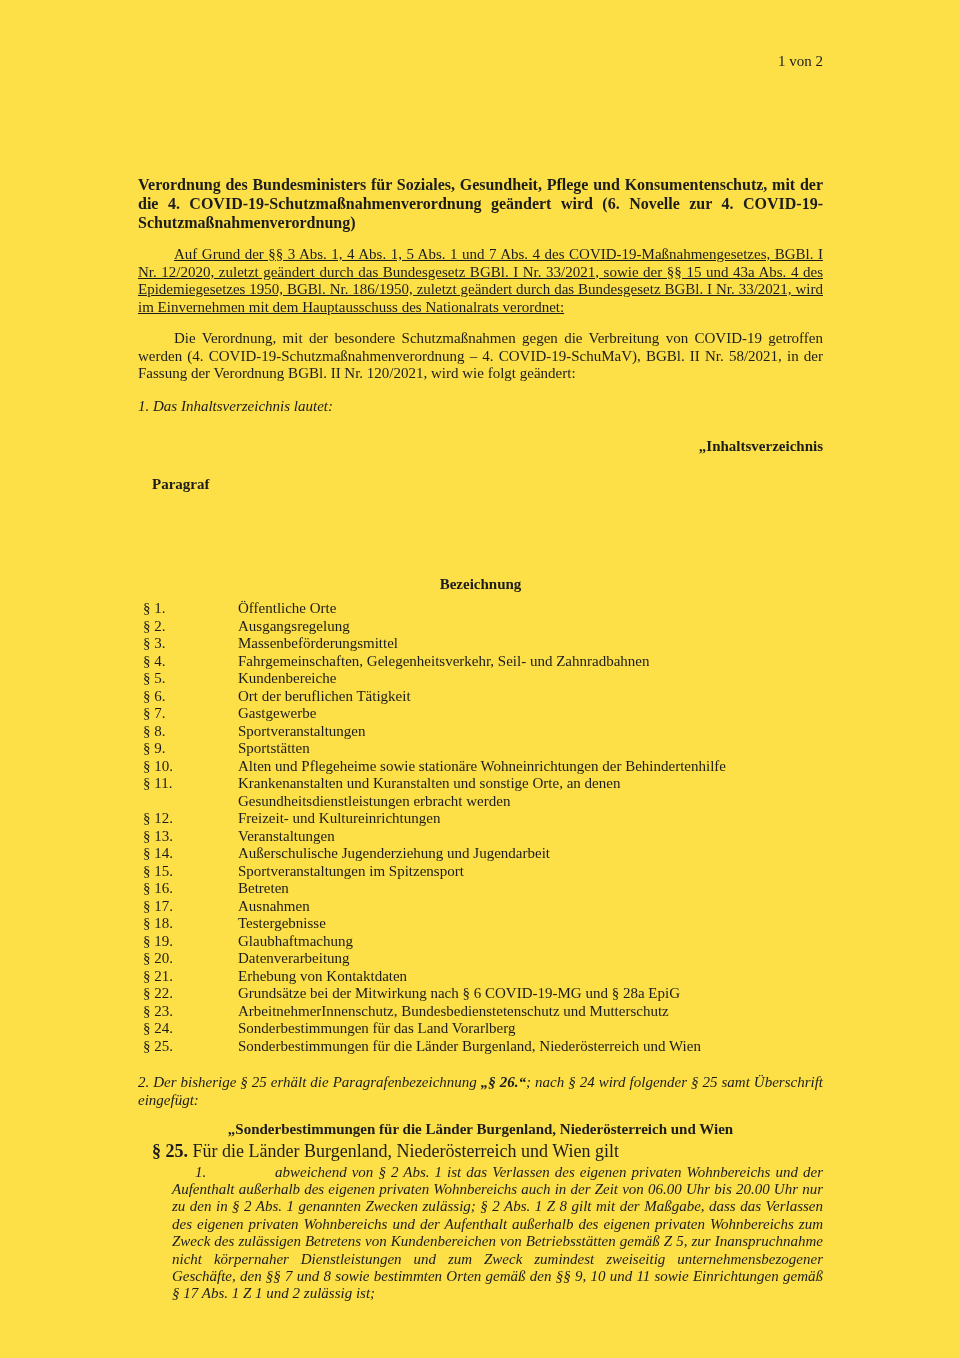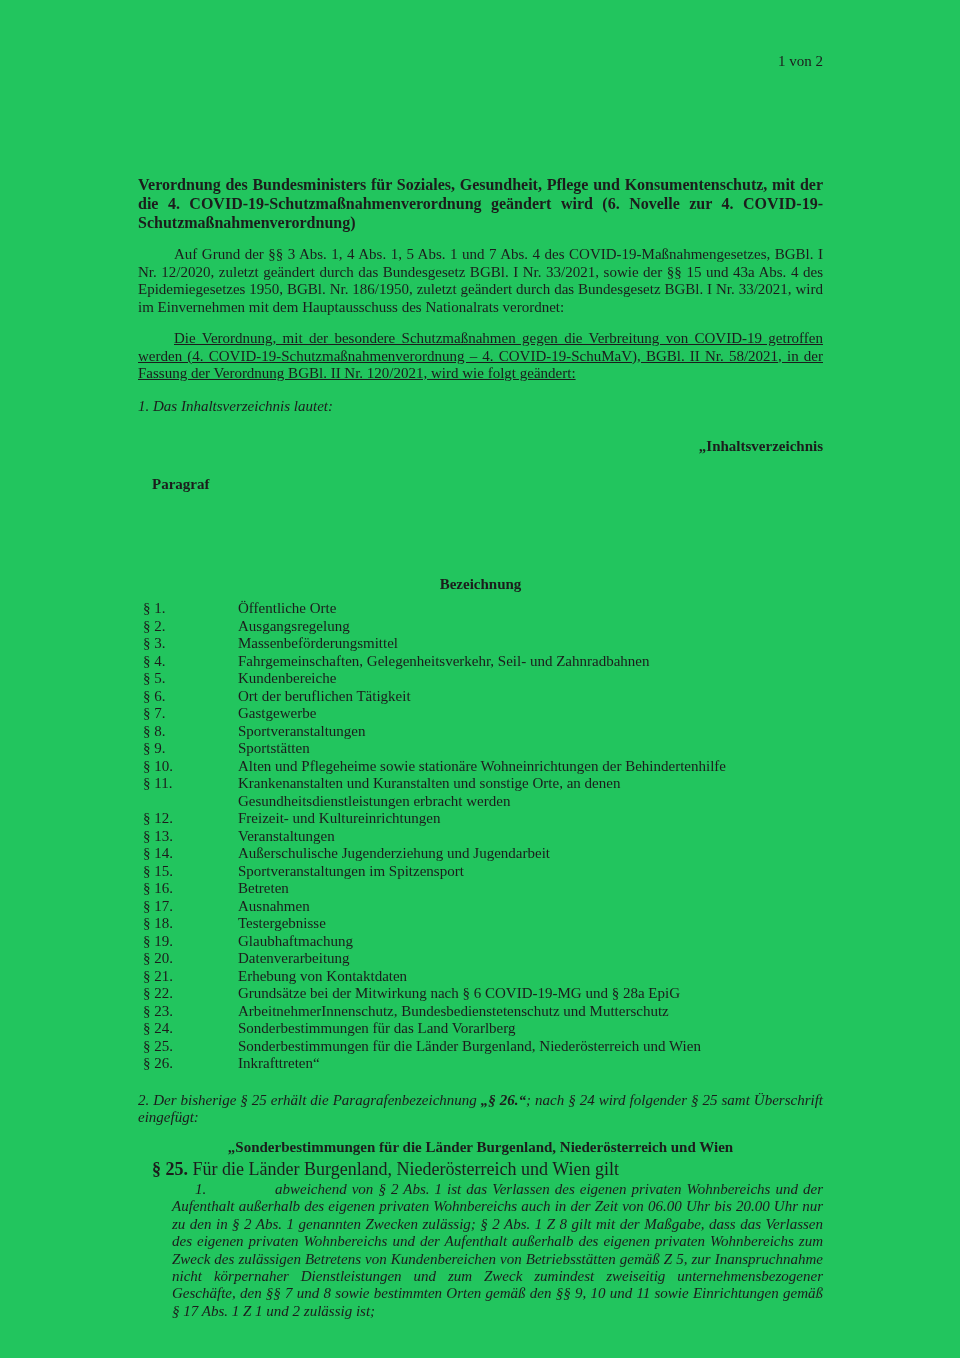--- a/index.html
+++ b/index.html
@@ -12,42 +12,42 @@
     height: 1358px;
     overflow: hidden;
     font-family: "Liberation Serif", "DejaVu Serif", serif;
     color: #1c1c1c;
   }
   .page {
     box-sizing: border-box;
     width: 960px;
     height: 1358px;
     padding: 52px 137px 40px 138px;
-    background: #22c55e;
+    background: #fde047;
   }
   .page-number {
     text-align: right;
     font-size: 15px;
     line-height: 18px;
   }
   .doc-title {
     margin-top: 105px;
     font-size: 16px;
     font-weight: bold;
     line-height: 19px;
     text-align: justify;
   }
   .body-text {
     font-size: 15px;
     line-height: 17.5px;
     text-align: justify;
   }
   p { margin: 0; }
-  .preamble-p1 { margin-top: 14px; text-indent: 36px; }
-  .preamble-p2 { margin-top: 14px; text-indent: 36px; text-decoration: underline; }
+  .preamble-p1 { margin-top: 14px; text-indent: 36px; text-decoration: underline; }
+  .preamble-p2 { margin-top: 14px; text-indent: 36px; }
   .amend-intro {
     margin-top: 15px;
     font-style: italic;
     font-size: 15px;
     line-height: 17.5px;
     text-align: justify;
   }
   .amend-intro .bold-part { font-weight: bold; }
   .toc-title {
     margin-top: 23px;
@@ -241,24 +241,20 @@
         <span class="toc-label">ArbeitnehmerInnenschutz, Bundesbedienstetenschutz und Mutterschutz</span>
       </div>
       <div class="toc-row">
         <span class="toc-num">§ 24.</span>
         <span class="toc-label">Sonderbestimmungen für das Land Vorarlberg</span>
       </div>
       <div class="toc-row">
         <span class="toc-num">§ 25.</span>
         <span class="toc-label">Sonderbestimmungen für die Länder Burgenland, Niederösterreich und Wien</span>
       </div>
-      <div class="toc-row">
-        <span class="toc-num">§ 26.</span>
-        <span class="toc-label">Inkrafttreten“</span>
-      </div>
     </div>
 
   <p class="amend-intro amend2-intro"><span>2. Der bisherige § 25 erhält die Paragrafenbezeichnung </span><span class="bold-part">„§ 26.“</span><span>; nach § 24 wird folgender § 25 samt Überschrift eingefügt:</span></p>
 
   <div class="sonder-heading">„Sonderbestimmungen für die Länder Burgenland, Niederösterreich und Wien</div>
 
   <p class="par25-line"><span class="par25-label">§ 25.</span><span> Für die Länder Burgenland, Niederösterreich und Wien gilt</span></p>
 
   <p class="item1"><span class="item-number">1.</span><span>abweichend von § 2 Abs. 1 ist das Verlassen des eigenen privaten Wohnbereichs und der Aufenthalt außerhalb des eigenen privaten Wohnbereichs auch in der Zeit von 06.00 Uhr bis 20.00 Uhr nur zu den in § 2 Abs. 1 genannten Zwecken zulässig; § 2 Abs. 1 Z 8 gilt mit der Maßgabe, dass das Verlassen des eigenen privaten Wohnbereichs und der Aufenthalt außerhalb des eigenen privaten Wohnbereichs zum Zweck des zulässigen Betretens von Kundenbereichen von Betriebsstätten gemäß Z 5, zur Inanspruchnahme nicht körpernaher Dienstleistungen und zum Zweck zumindest zweiseitig unternehmensbezogener Geschäfte, den §§ 7 und 8 sowie bestimmten Orten gemäß den §§ 9, 10 und 11 sowie Einrichtungen gemäß § 17 Abs. 1 Z 1 und 2 zulässig ist;</span></p>
 

